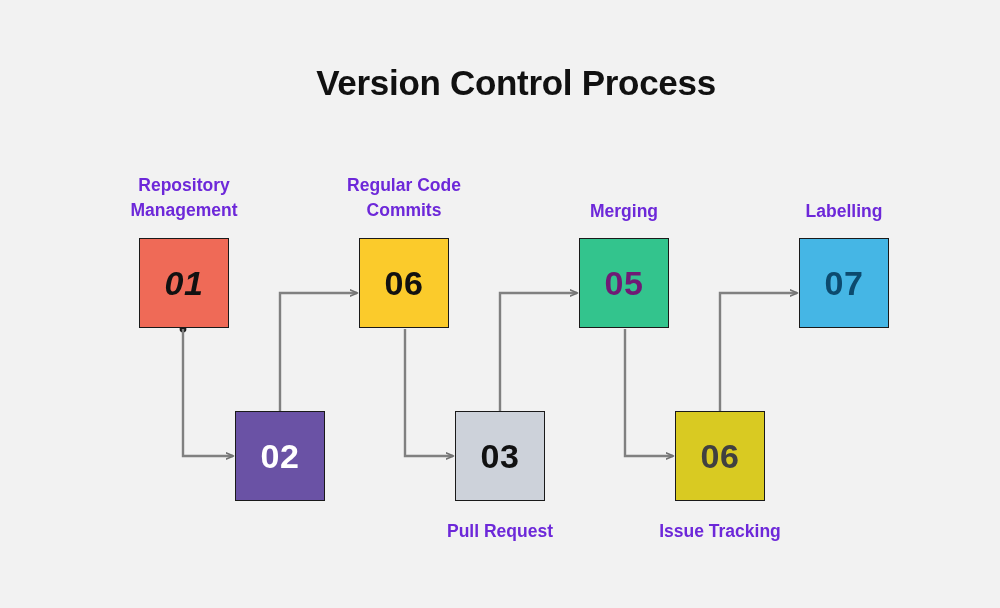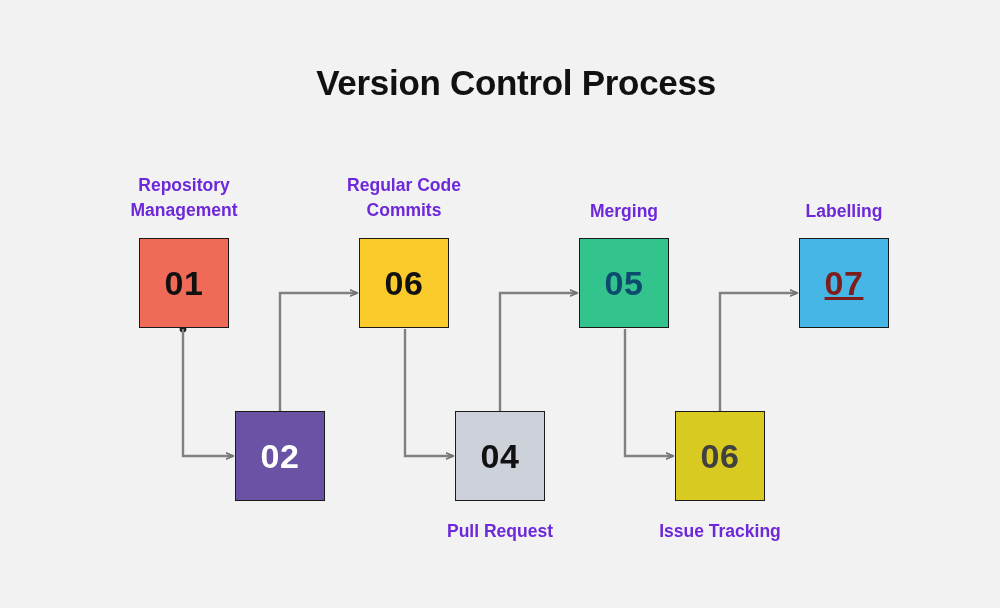--- a/index.html
+++ b/index.html
@@ -93,47 +93,47 @@
       <path d="M500,411 L500,293 L577,293" marker-end="url(#arrowhead)"></path>
 
       <path d="M625,329 L625,456 L673,456" marker-end="url(#arrowhead)"></path>
 
       <path d="M720,411 L720,293 L797,293" marker-end="url(#arrowhead)"></path>
     </g>
   </svg>
 
   <div class="step-label label-above" style="left:99px; top:173px; width:170px;">Repository
 Management</div>
-  <div class="step-node" style="left:139px; top:238px; background:#ef6a57;">
+  <div class="step-node" style="left:139px; top:238px; background:#ef6a57;font-style:italic;">
     <span class="step-number" style="color:#111111;">01</span>
   </div>
 
   <div class="step-node" style="left:235px; top:411px; background:#6a52a5;">
     <span class="step-number" style="color:#ffffff;">02</span>
   </div>
 
   <div class="step-label label-above" style="left:314px; top:173px; width:180px;">Regular Code
 Commits</div>
   <div class="step-node" style="left:359px; top:238px; background:#fbcb2b;">
     <span class="step-number" style="color:#111111;">06</span>
   </div>
 
   <div class="step-node" style="left:455px; top:411px; background:#cdd2da;">
-    <span class="step-number" style="color:#111111;">04</span>
+    <span class="step-number" style="color:#111111;">03</span>
   </div>
   <div class="step-label label-below" style="left:415px; top:519px; width:170px;">Pull Request</div>
 
   <div class="step-label label-above" style="left:539px; top:199px; width:170px;">Merging</div>
   <div class="step-node" style="left:579px; top:238px; background:#33c48d;">
-    <span class="step-number" style="color:#0c4a6e;">05</span>
+    <span class="step-number" style="color:#701a75;">05</span>
   </div>
 
   <div class="step-node" style="left:675px; top:411px; background:#d9ca22;">
     <span class="step-number" style="color:#404040;">06</span>
   </div>
   <div class="step-label label-below" style="left:630px; top:519px; width:180px;">Issue Tracking</div>
 
   <div class="step-label label-above" style="left:759px; top:199px; width:170px;">Labelling</div>
   <div class="step-node" style="left:799px; top:238px; background:#45b6e5;">
-    <span class="step-number" style="color:#7f1d1d;text-decoration:underline;">07</span>
+    <span class="step-number" style="color:#0c4a6e;">07</span>
   </div>
 
 </div>
 
 </body></html>

